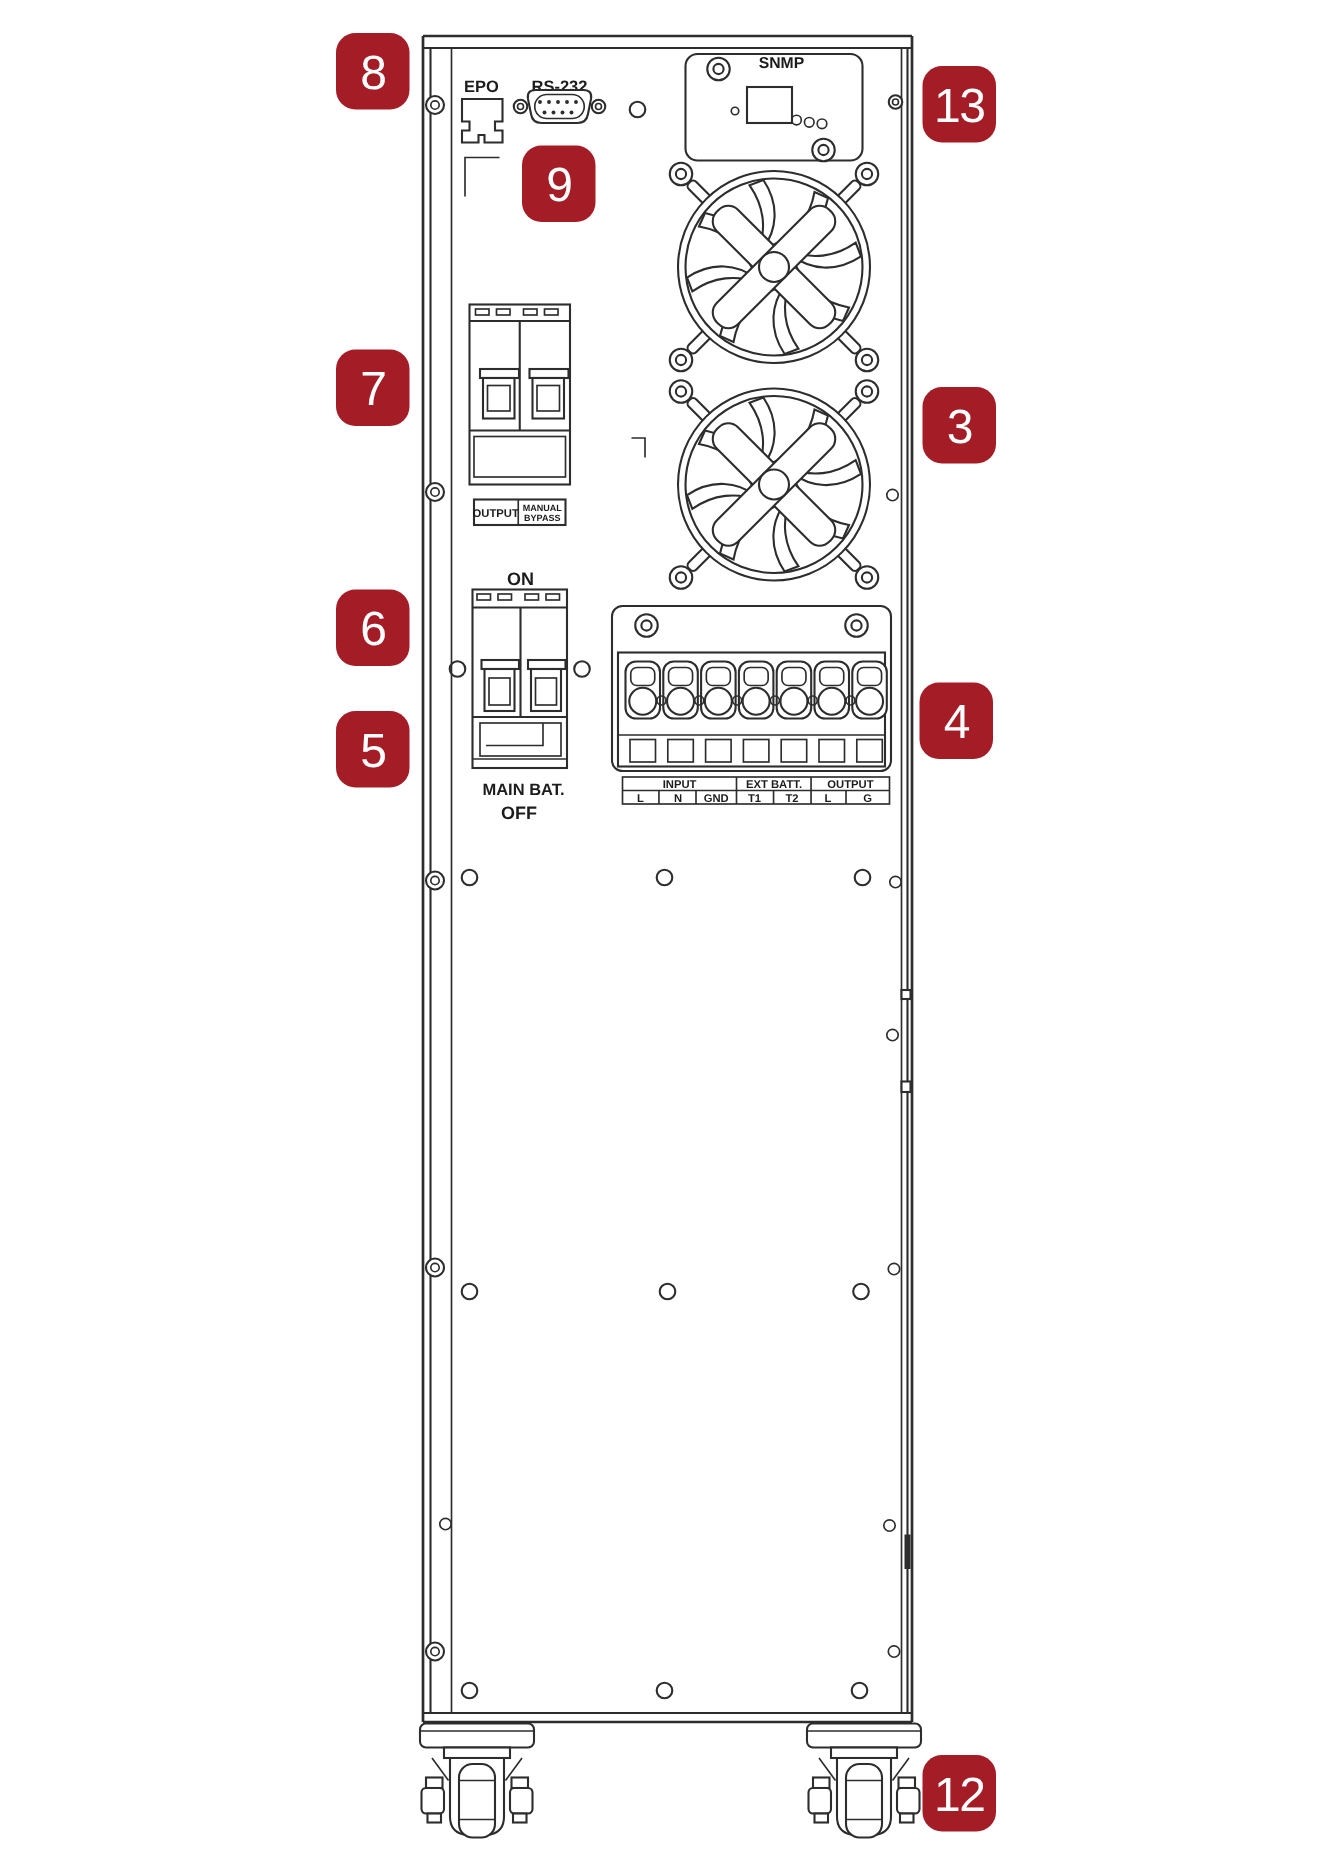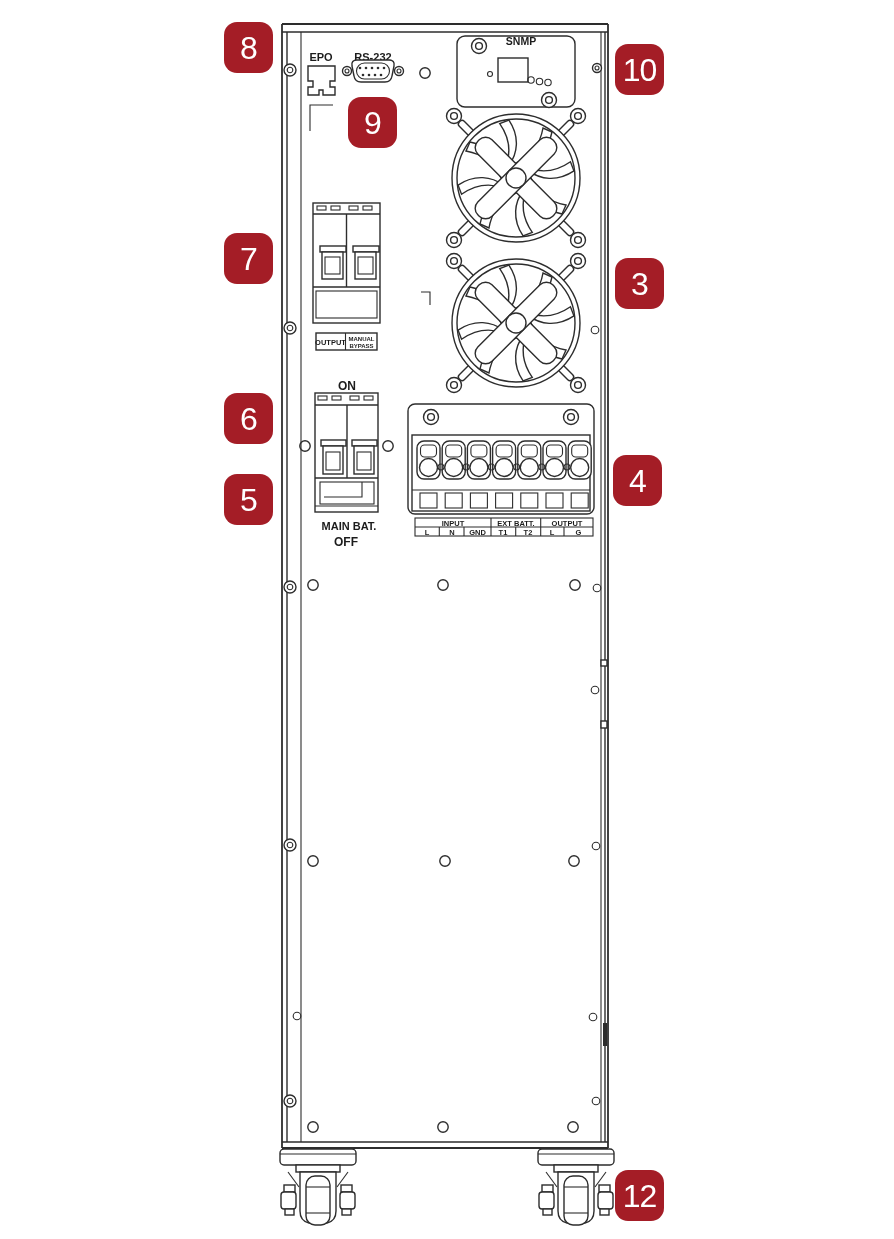--- a/index.html
+++ b/index.html
@@ -320,21 +320,21 @@
   <div class="callout callout-7">
       <span>7</span>
     </div>
   <div class="callout callout-6">
       <span>6</span>
     </div>
   <div class="callout callout-5">
       <span>5</span>
     </div>
   <div class="callout callout-10">
-      <span>10</span>
+      <span>13</span>
     </div>
   <div class="callout callout-11">
       <span>3</span>
     </div>
   <div class="callout callout-4">
       <span>4</span>
     </div>
   <div class="callout callout-12">
       <span>12</span>
     </div>

